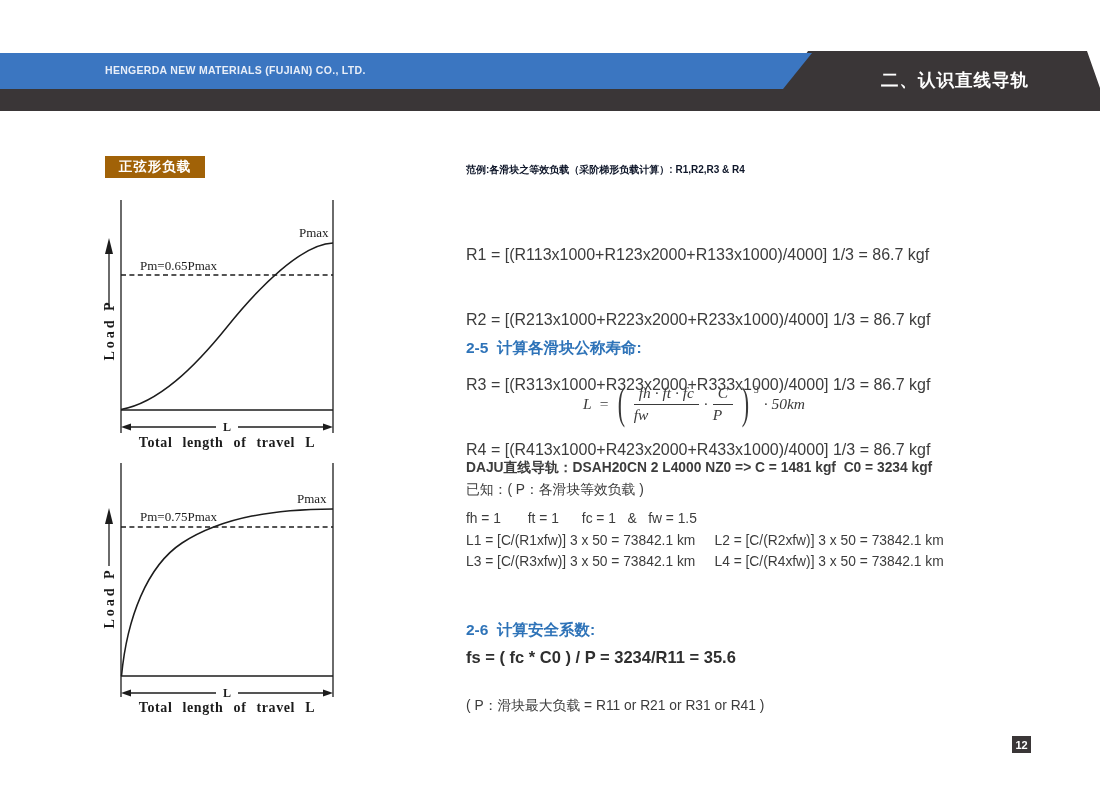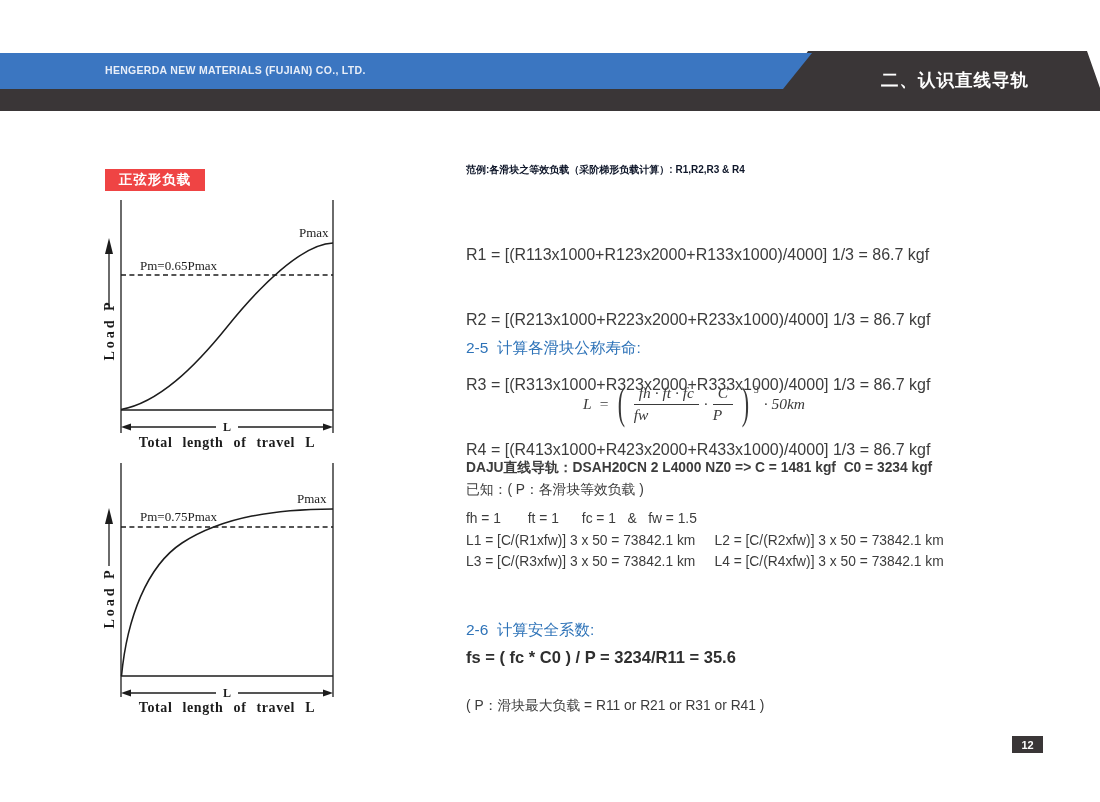--- a/index.html
+++ b/index.html
@@ -19,57 +19,57 @@
   .hdr-blue{
     position:absolute;left:0;top:53px;width:815px;height:36px;background:#3b76c1;
     clip-path:polygon(0 0,812px 0,783px 36px,0 36px);
   }
   .hdr-company{
     position:absolute;left:105px;top:64px;color:#e8eef8;font-weight:bold;
     font-size:10.5px;letter-spacing:.3px;
   }
   
   .sine-label{
-    position:absolute;left:105px;top:169px;width:100px;height:22px;background:#ef4444;
+    position:absolute;left:105px;top:156px;width:100px;height:22px;background:#a16207;
     color:#ffffff;font-size:13.5px;font-weight:bold;display:flex;align-items:center;
     justify-content:center;letter-spacing:1px;
   }
   svg.chart{position:absolute;}
   .chart line,.chart path{stroke:#1c1c1c;fill:none;}
   .chart .thin{stroke-width:1.3;}
   .chart .curve{stroke-width:1.5;}
   .chart .dash{stroke-width:1.3;stroke-dasharray:5 3.4;}
   .chart text{fill:#1c1c1c;}
   .serif-lbl{font-family:"Liberation Serif",serif;font-size:13px;}
   .axis-lbl{font-family:"Liberation Serif",serif;font-size:14px;font-weight:bold;letter-spacing:3px;}
   .xaxis-lbl{font-family:"Liberation Serif",serif;font-size:14px;font-weight:bold;letter-spacing:.6px;word-spacing:6px;}
   .dim-l{font-family:"Liberation Serif",serif;font-size:12px;font-weight:bold;}
   .chart .head{fill:#1c1c1c;stroke:none;}
   
   .rt{position:absolute;left:466px;color:#3c3c3c;}
   .bold-head{font-size:10px;font-weight:bold;color:#0f172a;white-space:pre;}
   .r-lines{top:201px;font-size:16px;line-height:21.6px;white-space:pre;}
-  .blue-head{color:#2e73b8;font-weight:normal;font-size:15.5px;white-space:pre;}
+  .blue-head{color:#2e73b8;font-weight:bold;font-size:15.5px;white-space:pre;}
   .body-line{font-size:13.8px;white-space:pre;}
   .fs-line{font-size:16.5px;font-weight:bold;color:#2f2f2f;white-space:pre;}
   
   .formula{
     position:absolute;left:583px;top:384px;display:flex;align-items:center;gap:5px;
     font-family:"Liberation Serif",serif;font-style:italic;font-size:15.5px;color:#3a3a3a;
   }
   .frac{display:inline-flex;flex-direction:column;align-items:flex-start;line-height:1.2;}
   .frac .num{padding:0 5px 1px;border-bottom:1.3px solid #3a3a3a;}
   .frac .den{padding-top:1px;}
   .paren{font-style:normal;font-size:44px;font-weight:300;line-height:0;transform:scaleX(.5);color:#3a3a3a;}
   .pgroup{display:flex;align-items:flex-start;}
   .pgroup sup{font-size:10px;font-style:normal;margin-top:-20px;margin-left:1px;}
   .f-lhs{margin-right:2px;}
   
   .page-num{
-    position:absolute;left:1012px;top:736px;width:31px;height:17px;background:#3a3637;
+    position:absolute;left:1012px;top:736px;width:19px;height:17px;background:#3a3637;
     color:#ffffff;font-size:11px;font-weight:bold;display:flex;align-items:center;justify-content:center;
   }
 </style>
 </head>
 <body>
 
 <div class="page">
 
   <div class="hdr-dark"></div>
   <div class="hdr-title">二、认识直线导轨</div>

